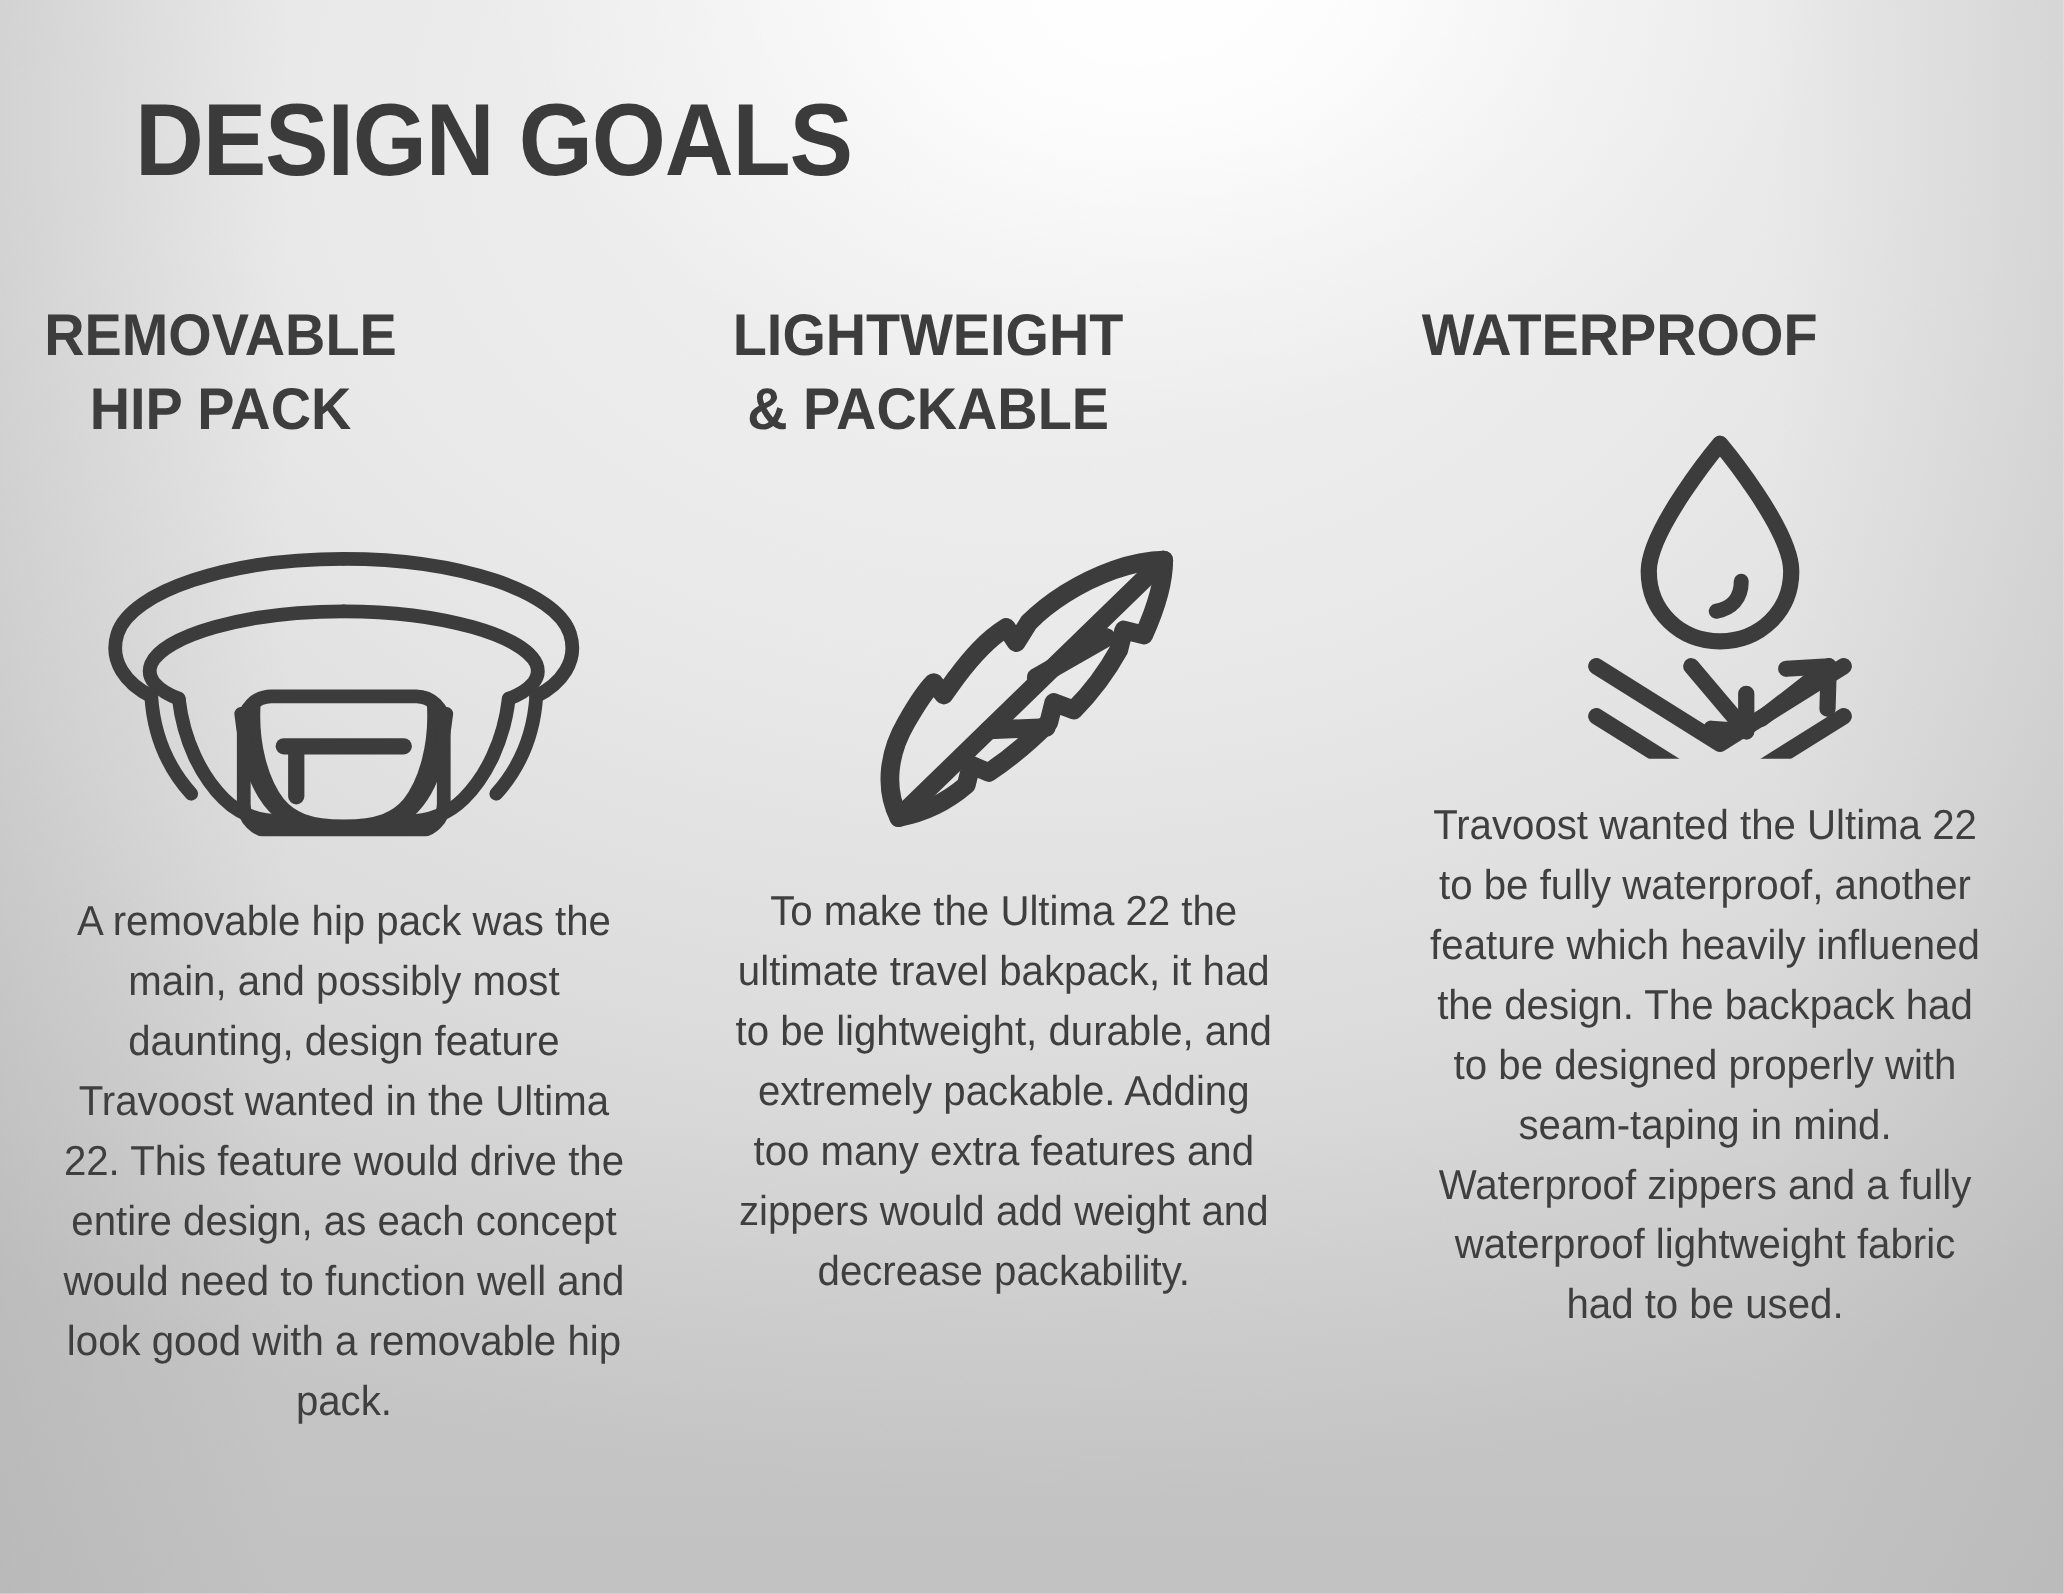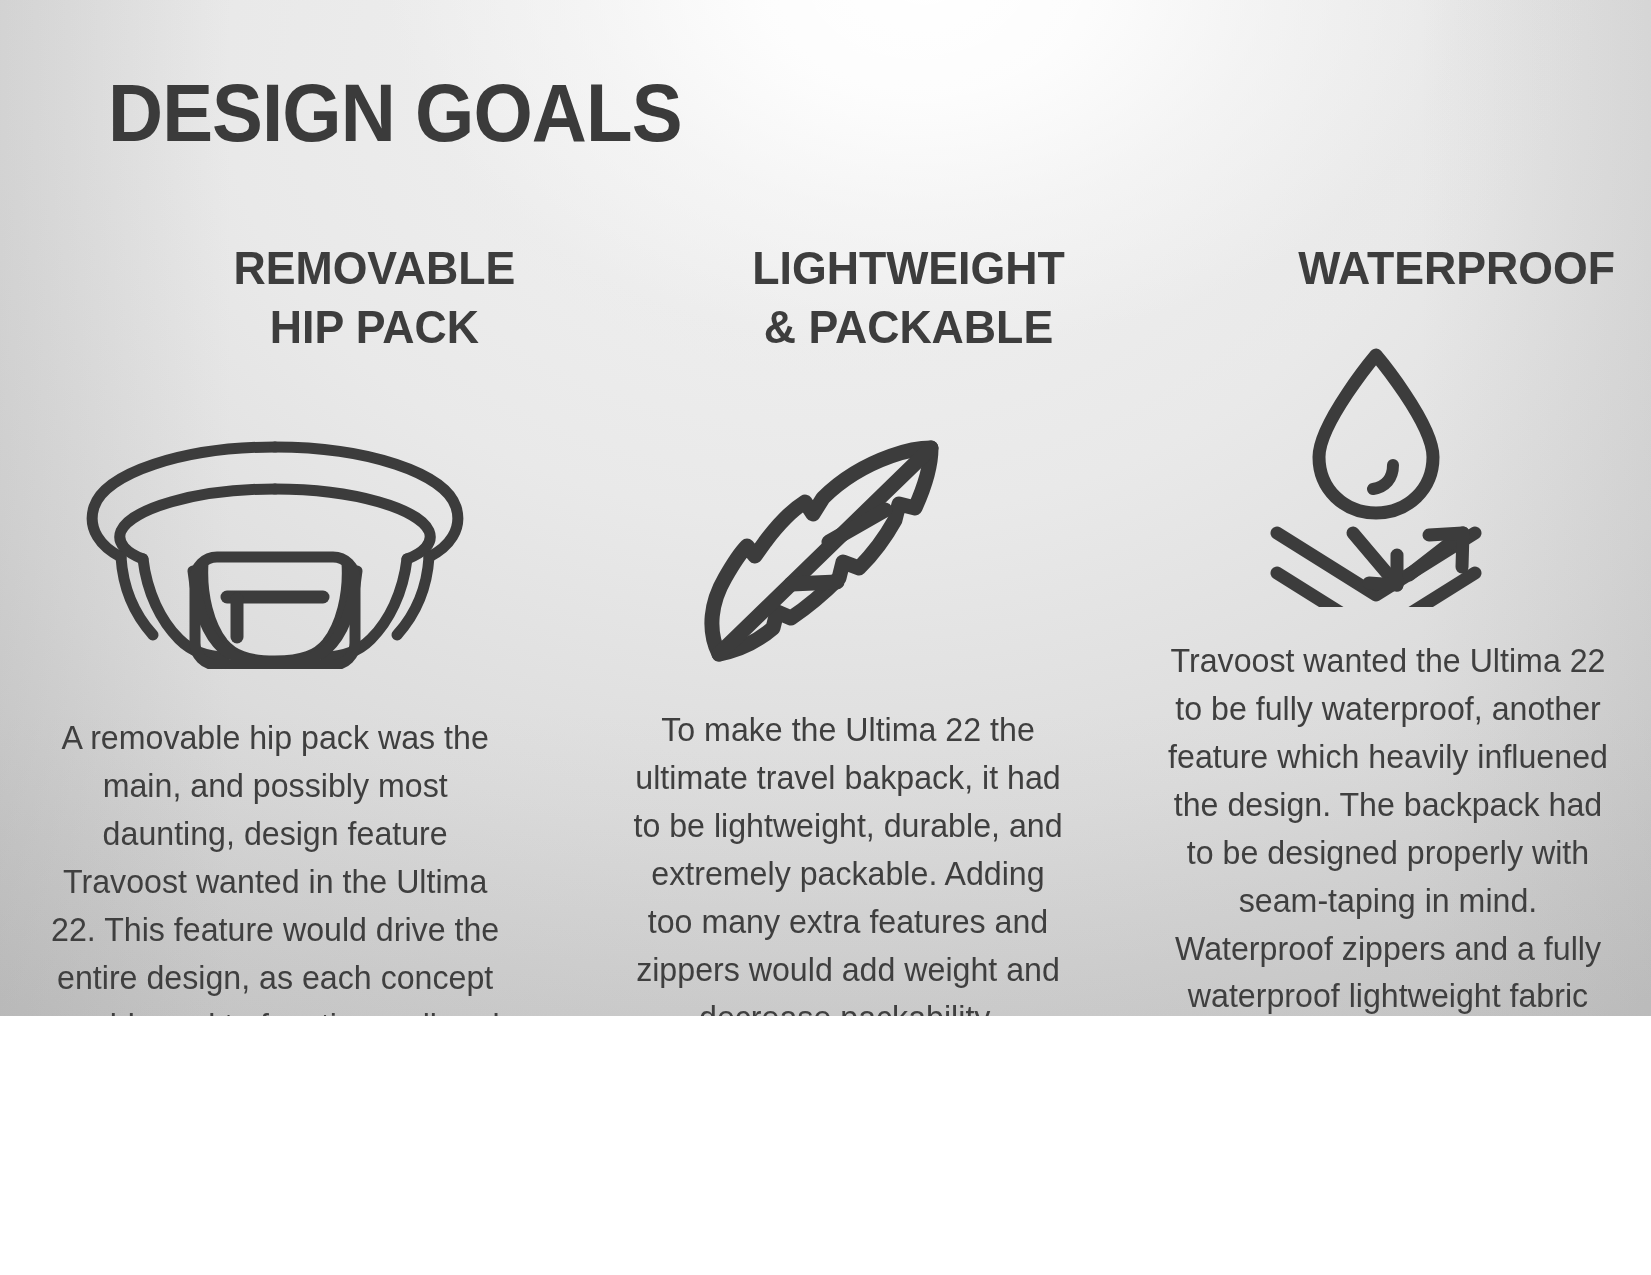--- a/index.html
+++ b/index.html
@@ -8,21 +8,21 @@
   }
   body {
     width: 1651px;
     height: 1275px;
     overflow: hidden;
     font-family: "Liberation Sans", sans-serif;
   }
   #slide {
     position: relative;
     width: 1651px;
-    height: 1016px;
+    height: 1275px;
     box-sizing: border-box;
     background-color: #d4d4d4;
     background-image:
       radial-gradient(ellipse 900px 620px at 56% -2%, #ffffff 0%, rgba(255,255,255,0.85) 18%, rgba(249,249,249,0.55) 38%, rgba(235,235,235,0.15) 60%, rgba(228,228,228,0) 76%),
       radial-gradient(ellipse 1500px 1100px at 50% 8%, #f2f2f2 0%, #e9e9e9 40%, #dcdcdc 68%, #cfcfcf 88%, #c8c8c8 100%);
     overflow: hidden;
   }
   
   #slide::after {
     content: "";
@@ -57,21 +57,21 @@
     width: 1651px;
     display: flex;
     flex-direction: row;
     align-items: flex-start;
     z-index: 3;
   }
   .column {
     width: 33.3333%;
     display: flex;
     flex-direction: column;
-    align-items: flex-end;
+    align-items: flex-start;
     box-sizing: border-box;
     padding: 0 28px;
   }
 
   .col-heading {
     font-family: "Liberation Sans Narrow", "Liberation Sans", sans-serif;
     font-weight: bold;
     font-size: 47px;
     line-height: 1.26;
     color: #3d3d3d;

